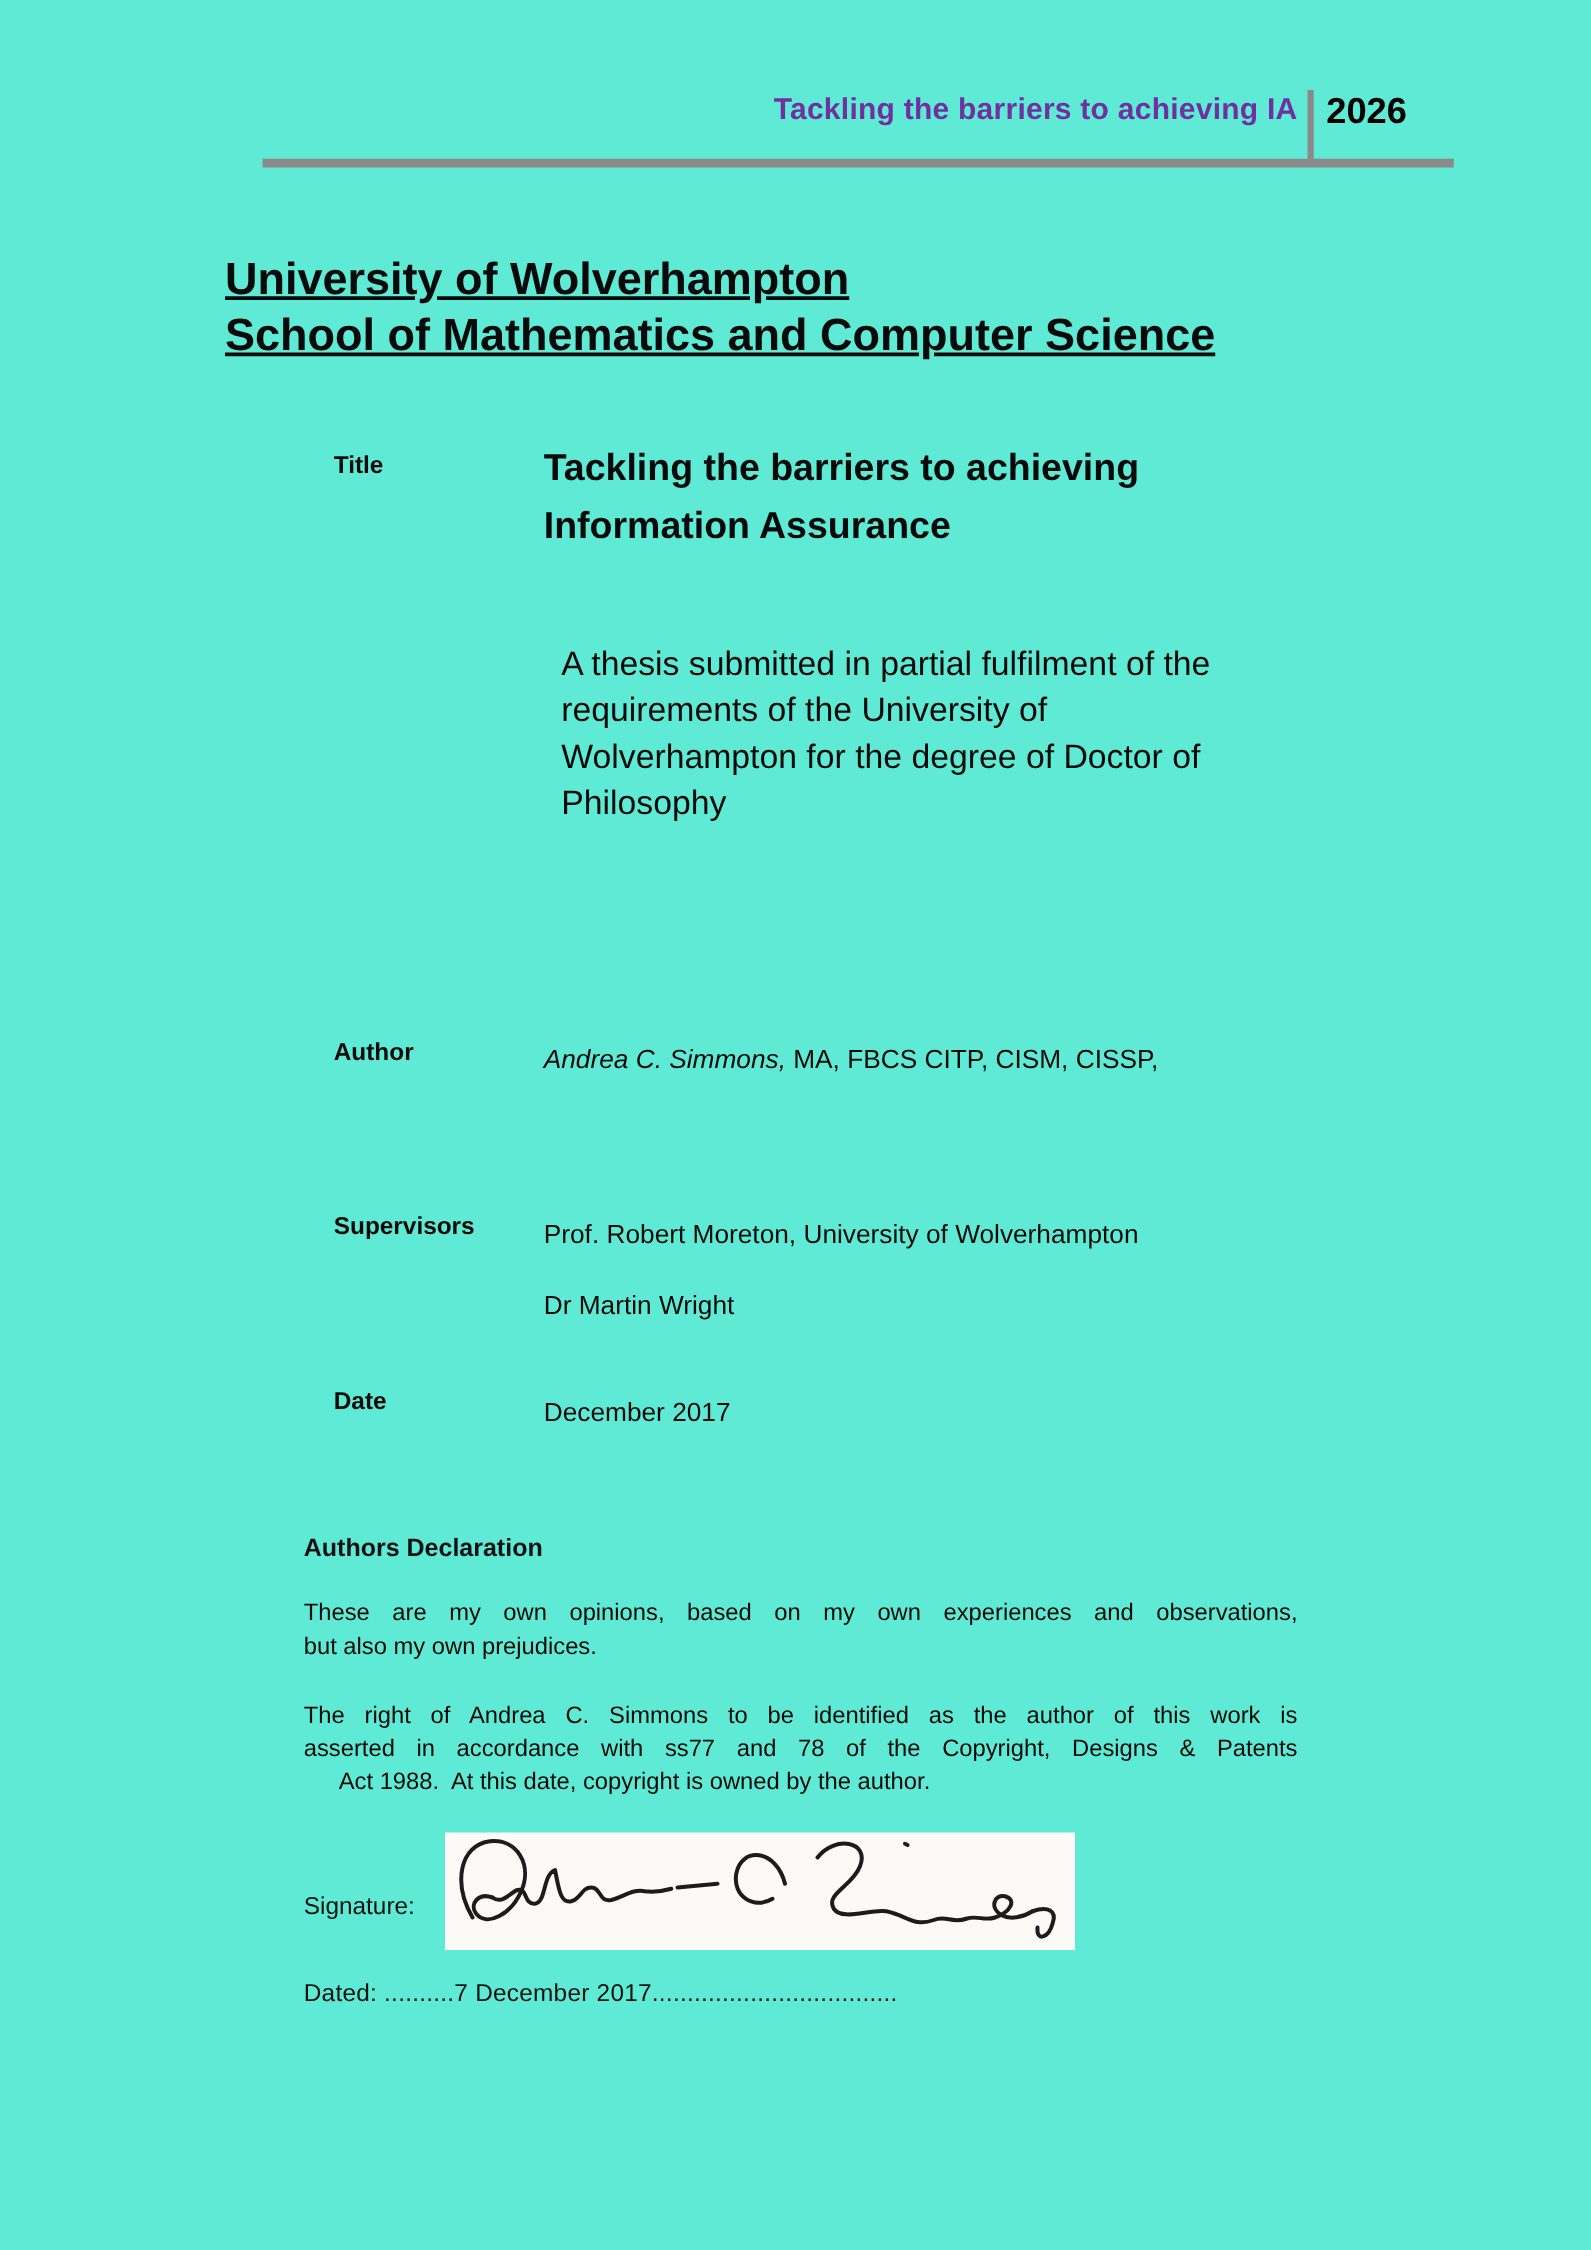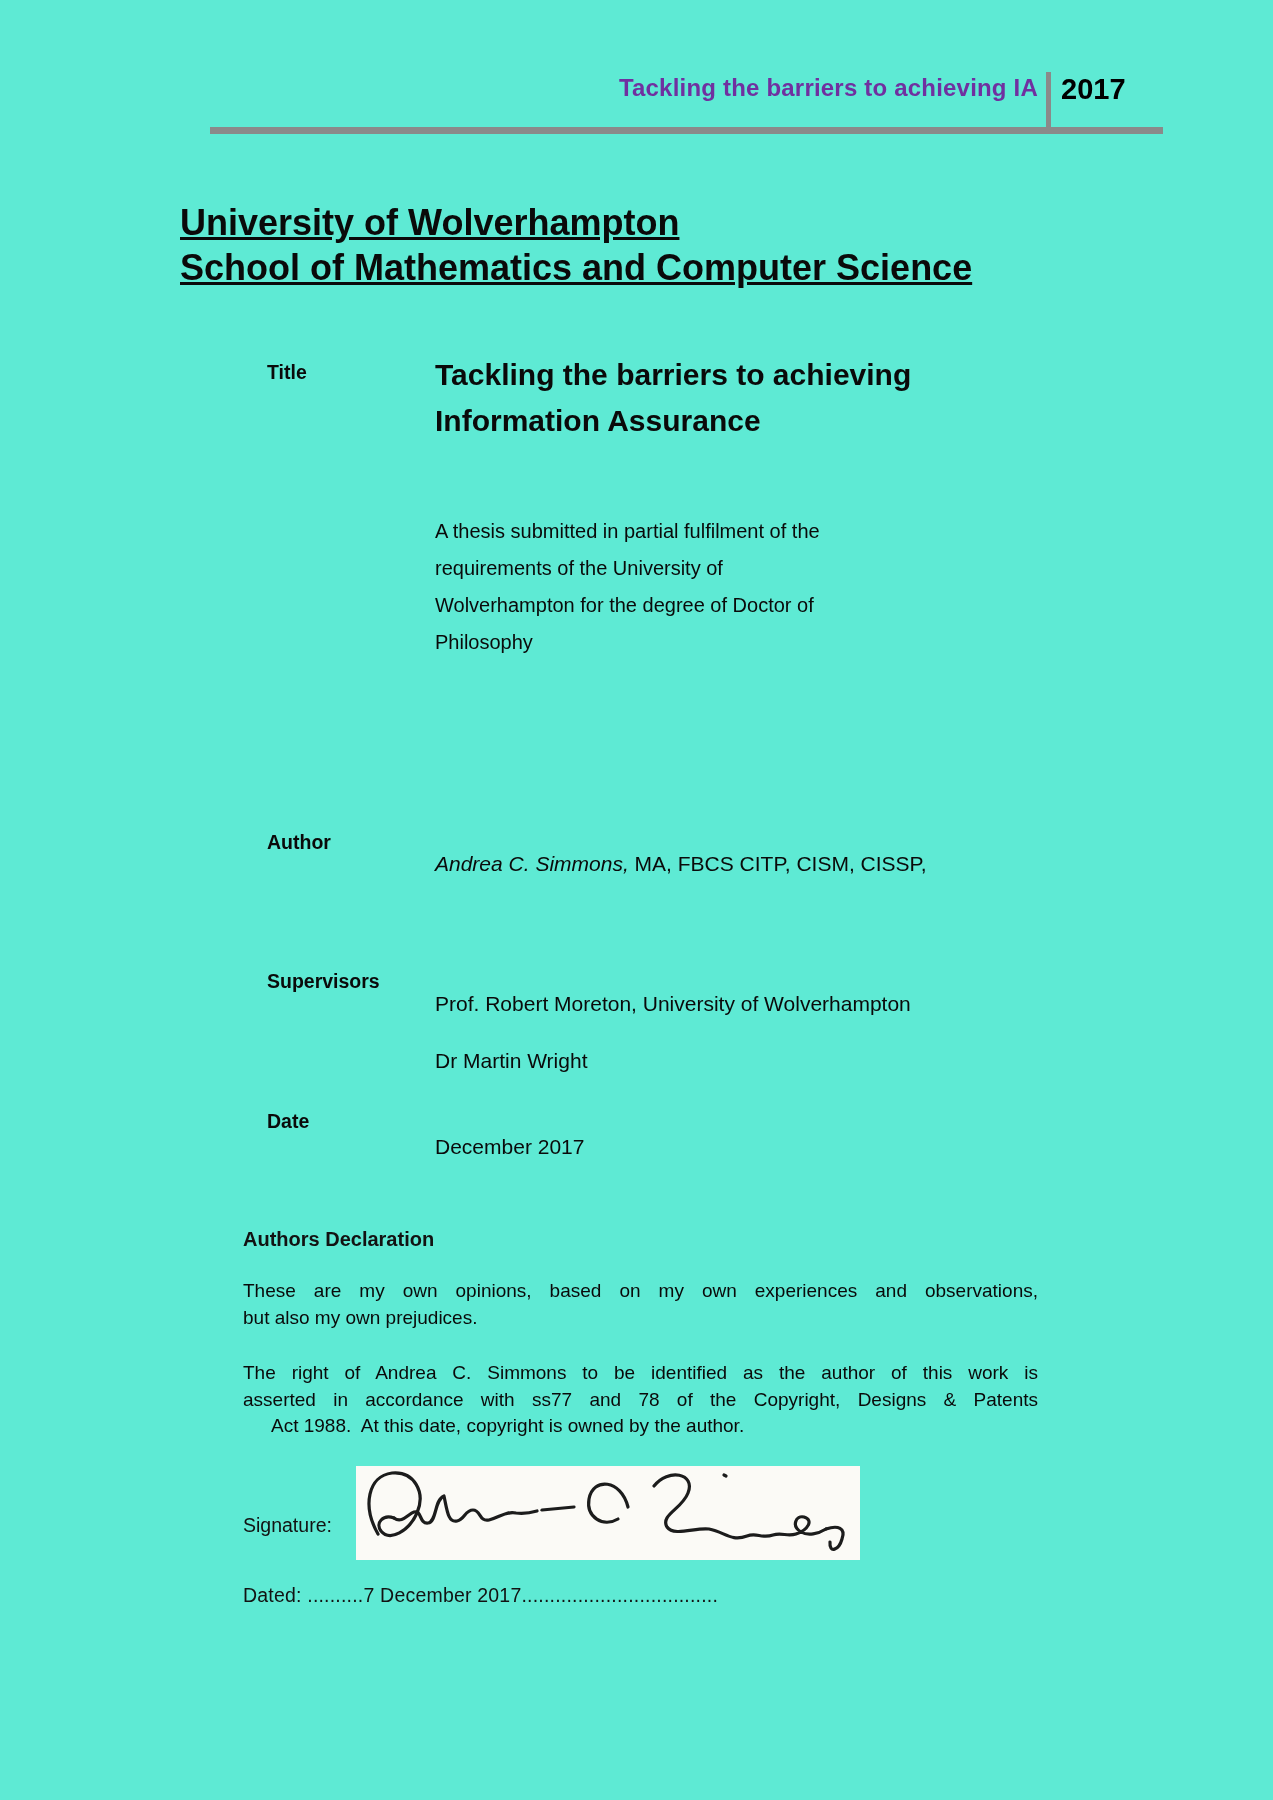--- a/index.html
+++ b/index.html
@@ -22,41 +22,41 @@
   .rh-rule{position:absolute;left:210px;top:127px;width:953px;height:7px;background:#8a8a8a;}
   
   .heading{
     position:absolute;left:180px;top:200px;width:990px;
     font-weight:bold;font-size:36px;line-height:45px;color:#0a0a0a;text-decoration:underline;
   }
   
   .lbl{position:absolute;left:243px;font-weight:bold;font-size:19.5px;color:#0a0a0a;margin-left:24px;}
   .val{position:absolute;left:435px;color:#0a0a0a;}
   .title-val{font-weight:bold;font-size:30px;line-height:46px;}
-  .thesis-val{font-size:20px;line-height:37px;}
-  .std-val{font-size:21px;line-height:38px;margin-top:16px;}
+  .thesis-val{font-size:27px;line-height:37px;margin-left:14px;}
+  .std-val{font-size:21px;line-height:38px;}
   .it{font-style:italic;}
   
   .decl-head{position:absolute;left:243px;top:1228px;font-weight:bold;font-size:20px;}
   .para{position:absolute;left:243px;width:795px;font-size:19px;line-height:26.5px;color:#0a0a0a;}
   .just{text-align:justify;text-align-last:justify;}
   .pre{white-space:pre-wrap;margin-left:28px;}
   .sig-label{position:absolute;left:243px;top:1514px;font-size:19.5px;}
   .sig-box{position:absolute;left:356px;top:1466px;width:504px;height:94px;background:#fbfaf6;}
   .sig-box svg{display:block;width:100%;height:100%;}
   .dated{position:absolute;left:243px;top:1584px;font-size:19.5px;letter-spacing:.2px;}
 </style>
 </head>
 <body>
 
 <div class="page">
 
   <div class="rh-title">Tackling the barriers to achieving IA</div>
   <div class="rh-bar"></div>
-  <div class="rh-year">2017</div>
+  <div class="rh-year">2026</div>
   <div class="rh-rule"></div>
 
   <div class="heading">
     <div>University of Wolverhampton</div>
     <div>School of Mathematics and Computer Science</div>
   </div>
 
   <div class="lbl" style="top:361px;">Title</div>
   <div class="val title-val" style="top:352px;width:640px;">
     <div>Tackling the barriers to achieving</div>

